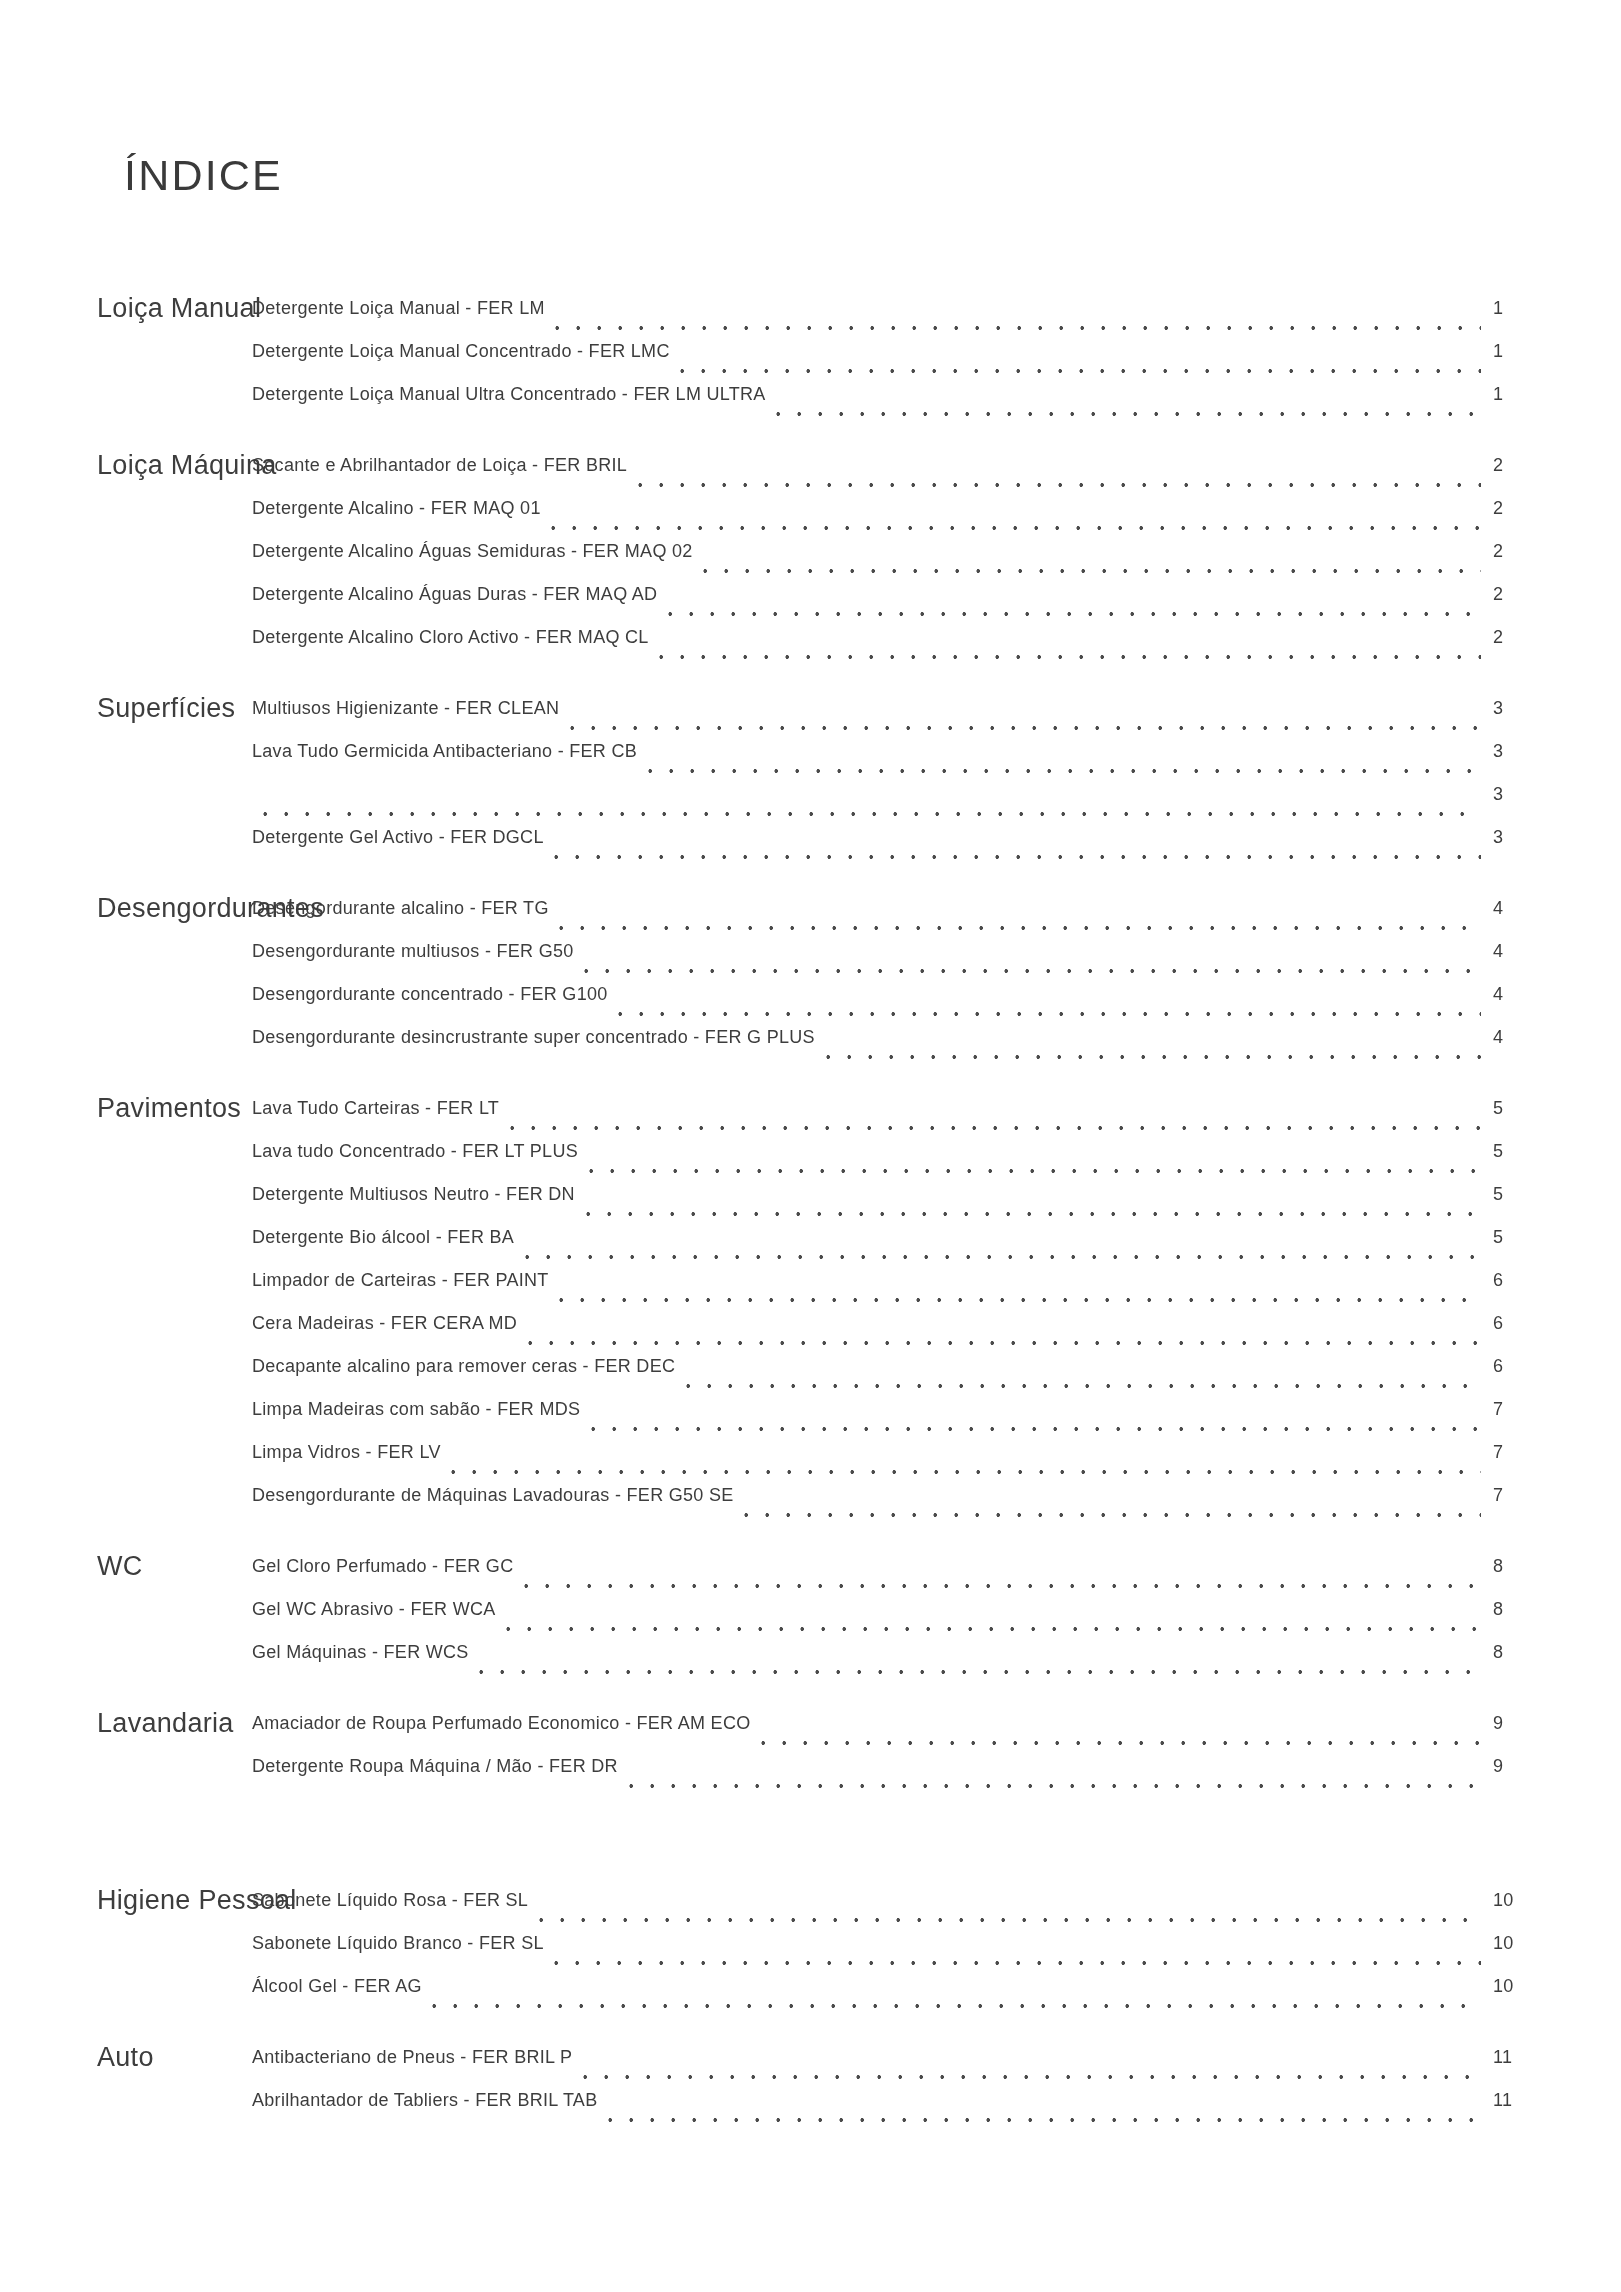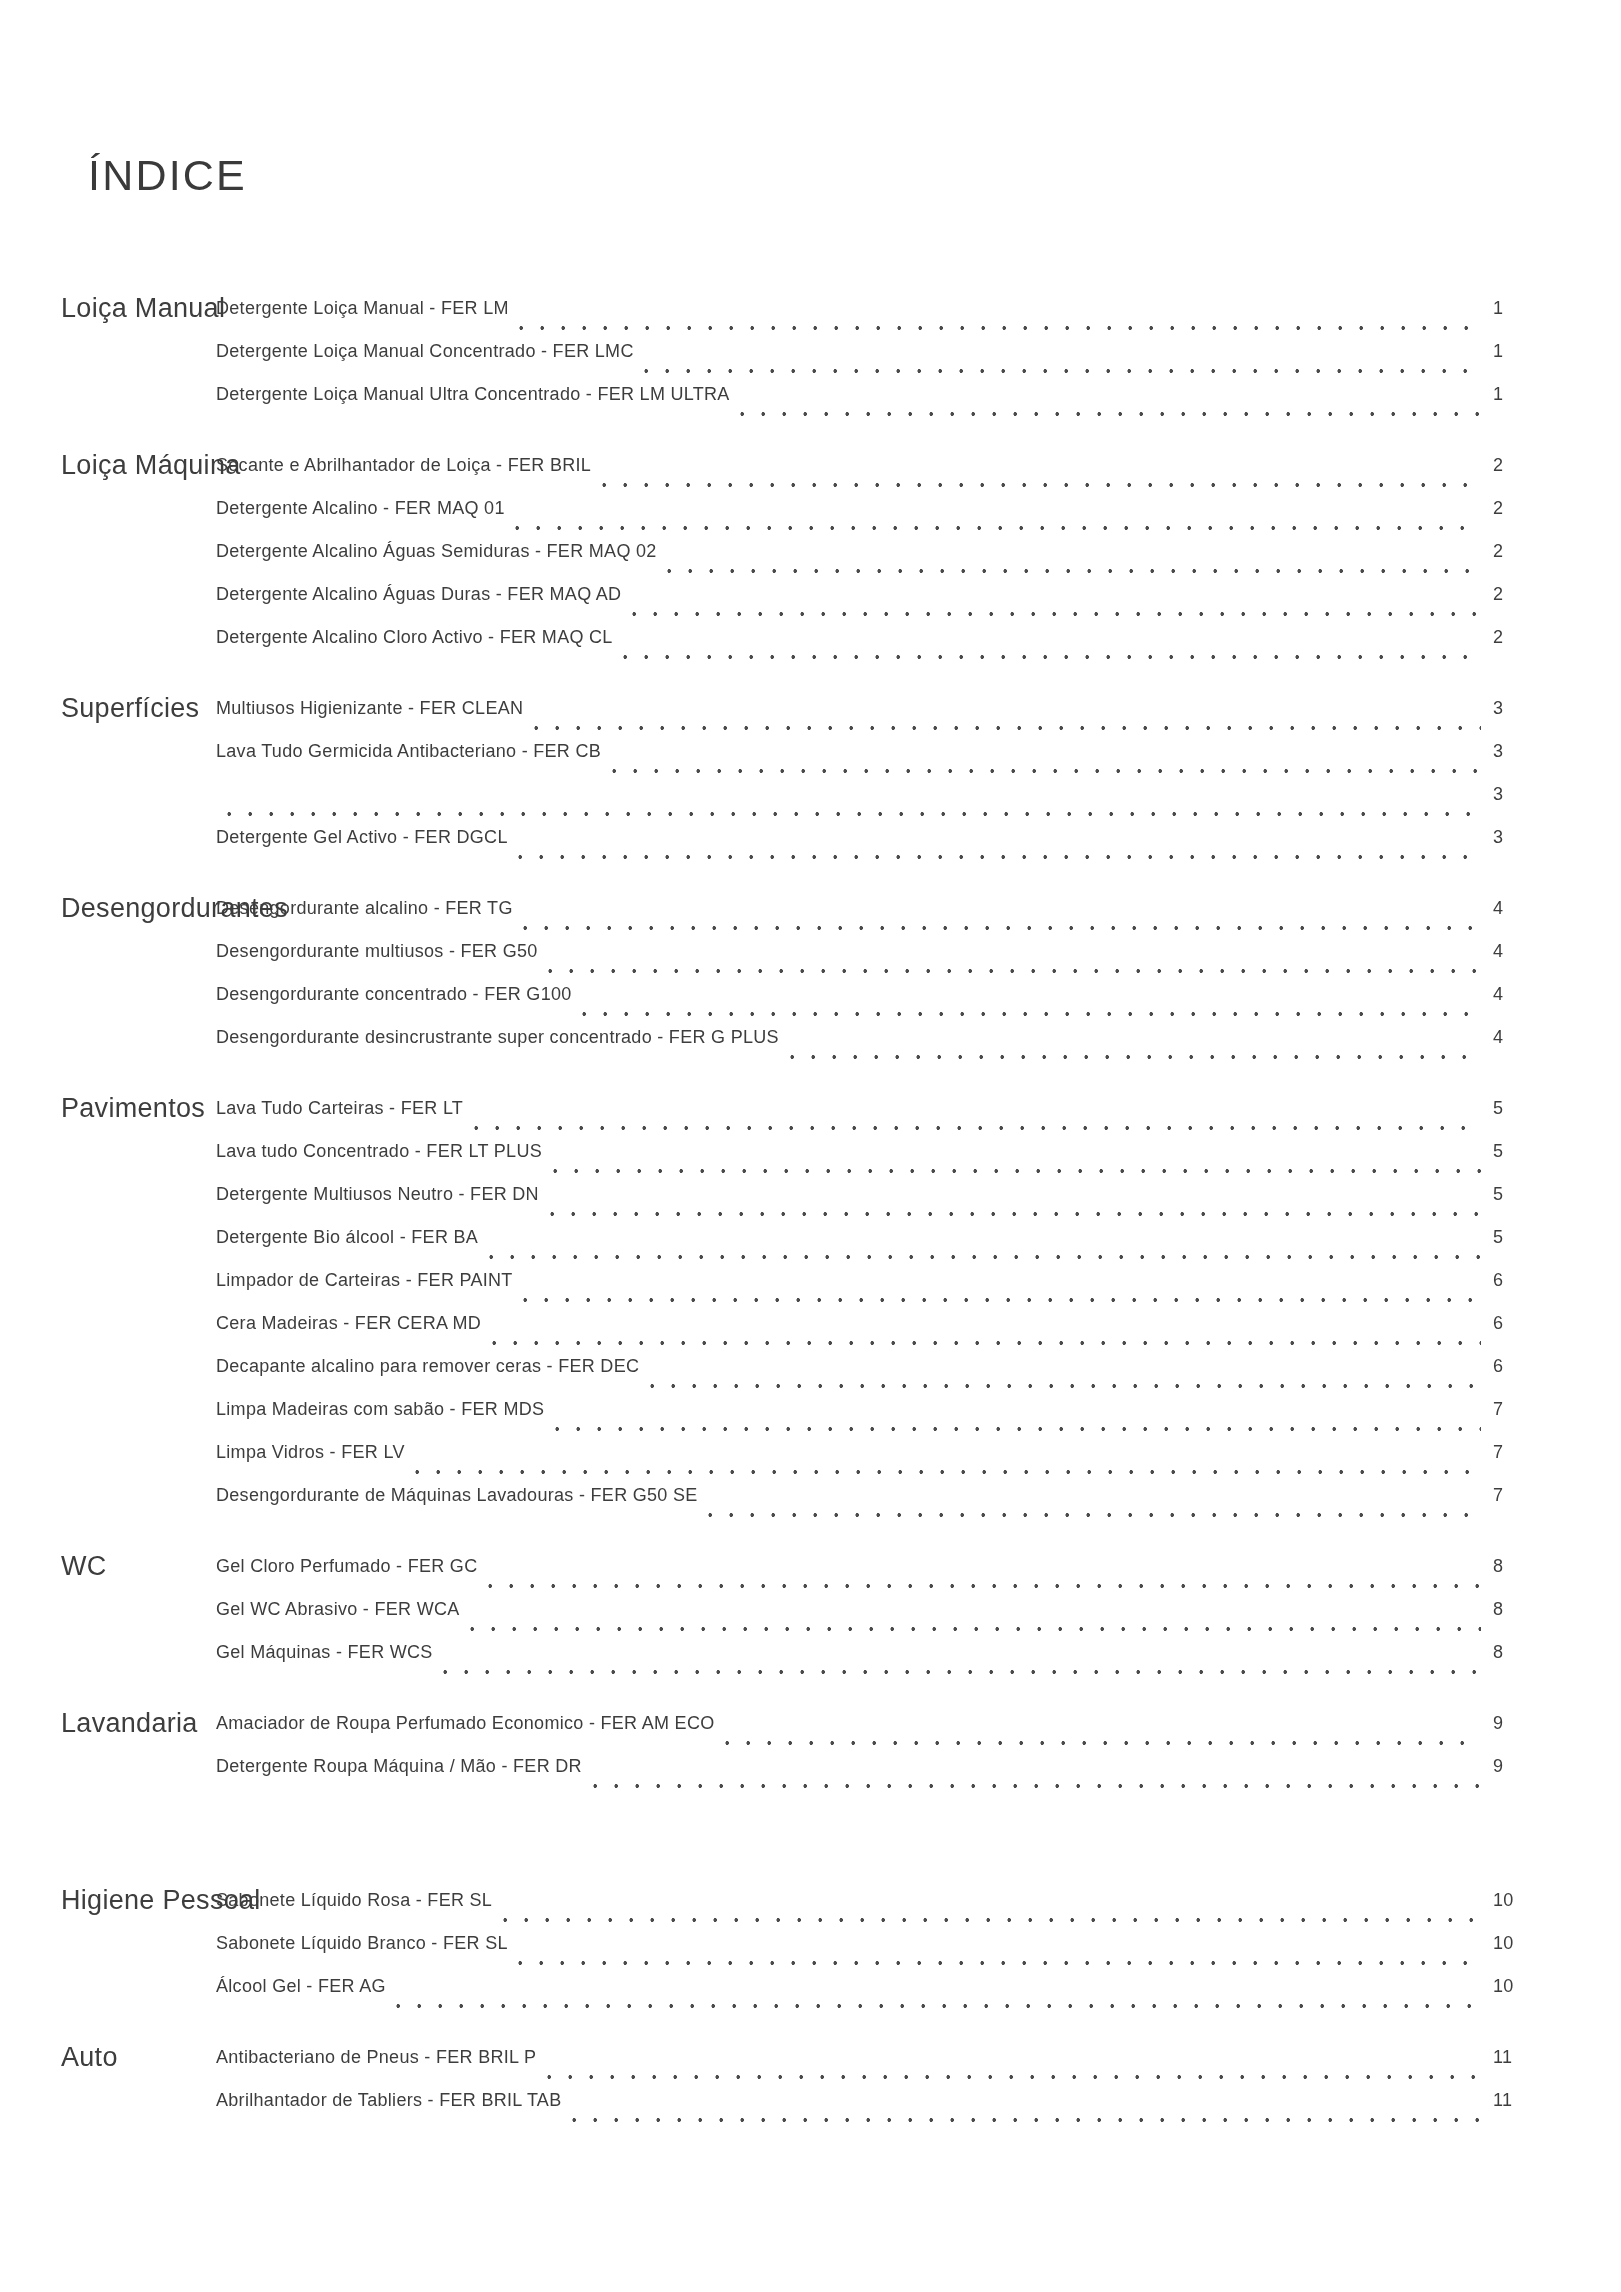--- a/index.html
+++ b/index.html
@@ -11,21 +11,21 @@
     width: 1621px;
     height: 2293px;
     font-family: "Liberation Sans", "DejaVu Sans", sans-serif;
     color: #3d3d3d;
     overflow: hidden;
   }
   .page {
     box-sizing: border-box;
     width: 1621px;
     height: 2293px;
-    padding: 154px 85px 0 61px;
+    padding: 154px 85px 0 97px;
   }
   .page-title {
     font-size: 43px;
     font-weight: 300;
     letter-spacing: 2.2px;
     color: #3a3a3a;
     margin: 0 0 90px 27px;
     line-height: 1;
   }
   .toc {

